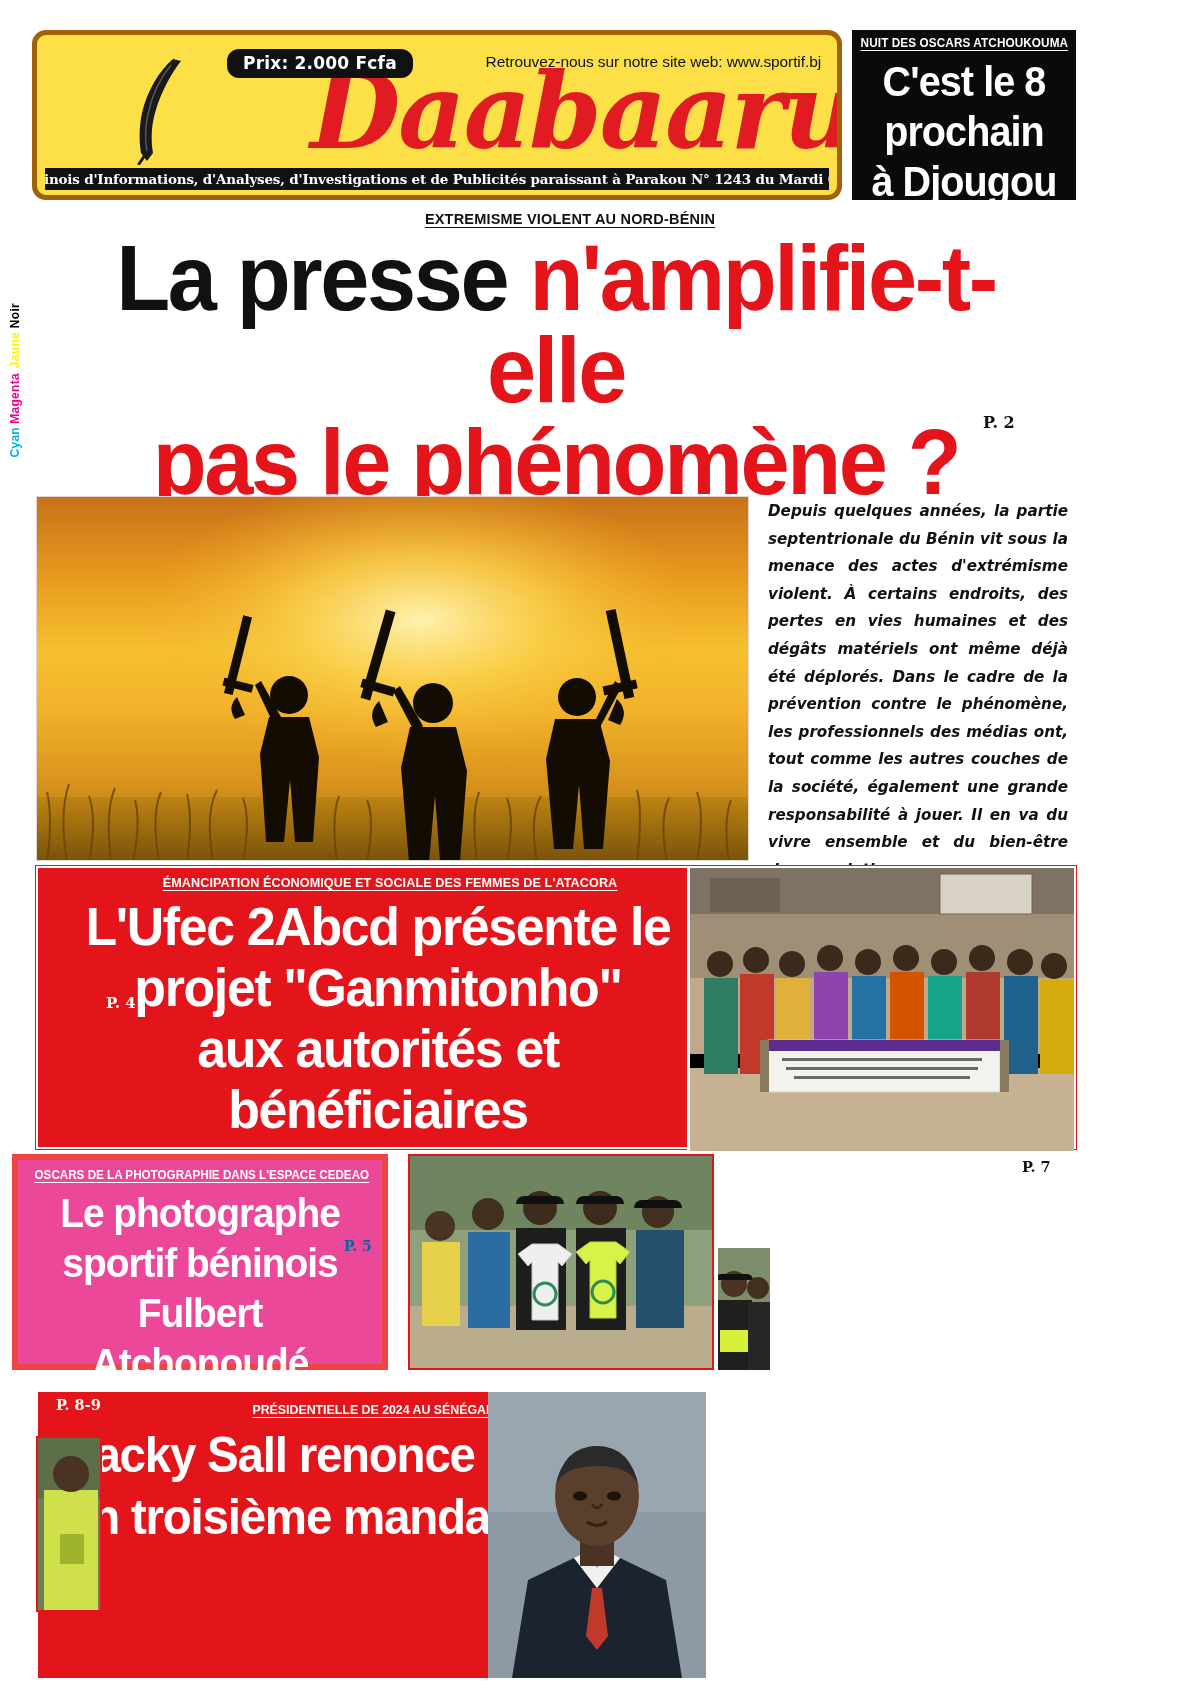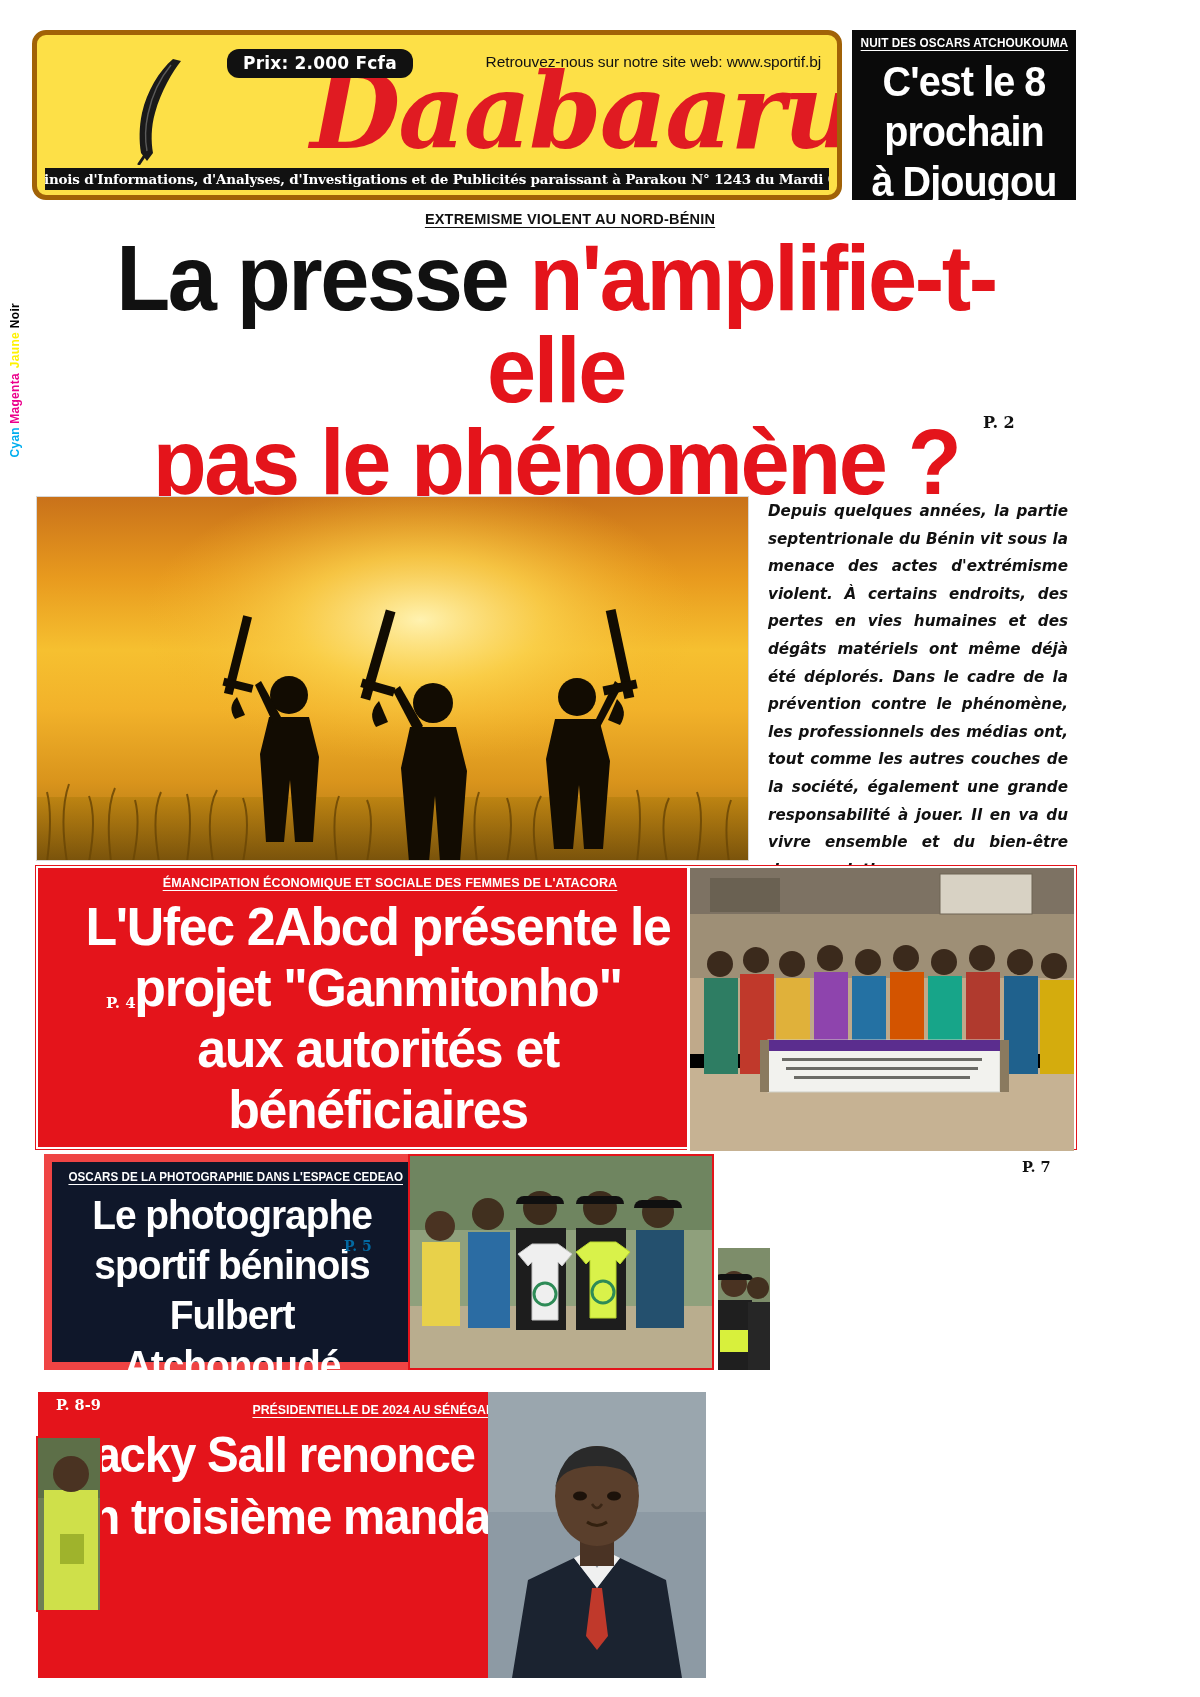--- a/index.html
+++ b/index.html
@@ -184,24 +184,24 @@
     transform: scaleX(.96); transform-origin: center top;
   }
   .ufec-page {
     position: absolute; left: 70px; top: 994px;
     font-family: "DejaVu Serif", serif;
     font-size: 15px; font-weight: 700; color: #fff; z-index: 6; margin-left: 36px;
   }
 
   
   .oscars {
-    position: absolute; left: 44px; top: 1154px;
+    position: absolute; left: 12px; top: 1154px;
     width: 376px; height: 216px;
-    background: #0f172a; color: #fff;
-    border: 8px solid #ef4444;
+    background: #ec4899; color: #fff;
+    border: 6px solid #ef4444;
     padding: 8px 6px;
   }
   .oscars .kicker {
     font-size: 12.4px; font-weight: 700; text-align: center;
     text-decoration: underline; text-underline-offset: 3px;
     transform: scaleX(.94); white-space: nowrap;
   }
   .oscars .head {
     margin-top: 6px;
     font-family: "Liberation Sans Narrow", "Liberation Sans", sans-serif;

